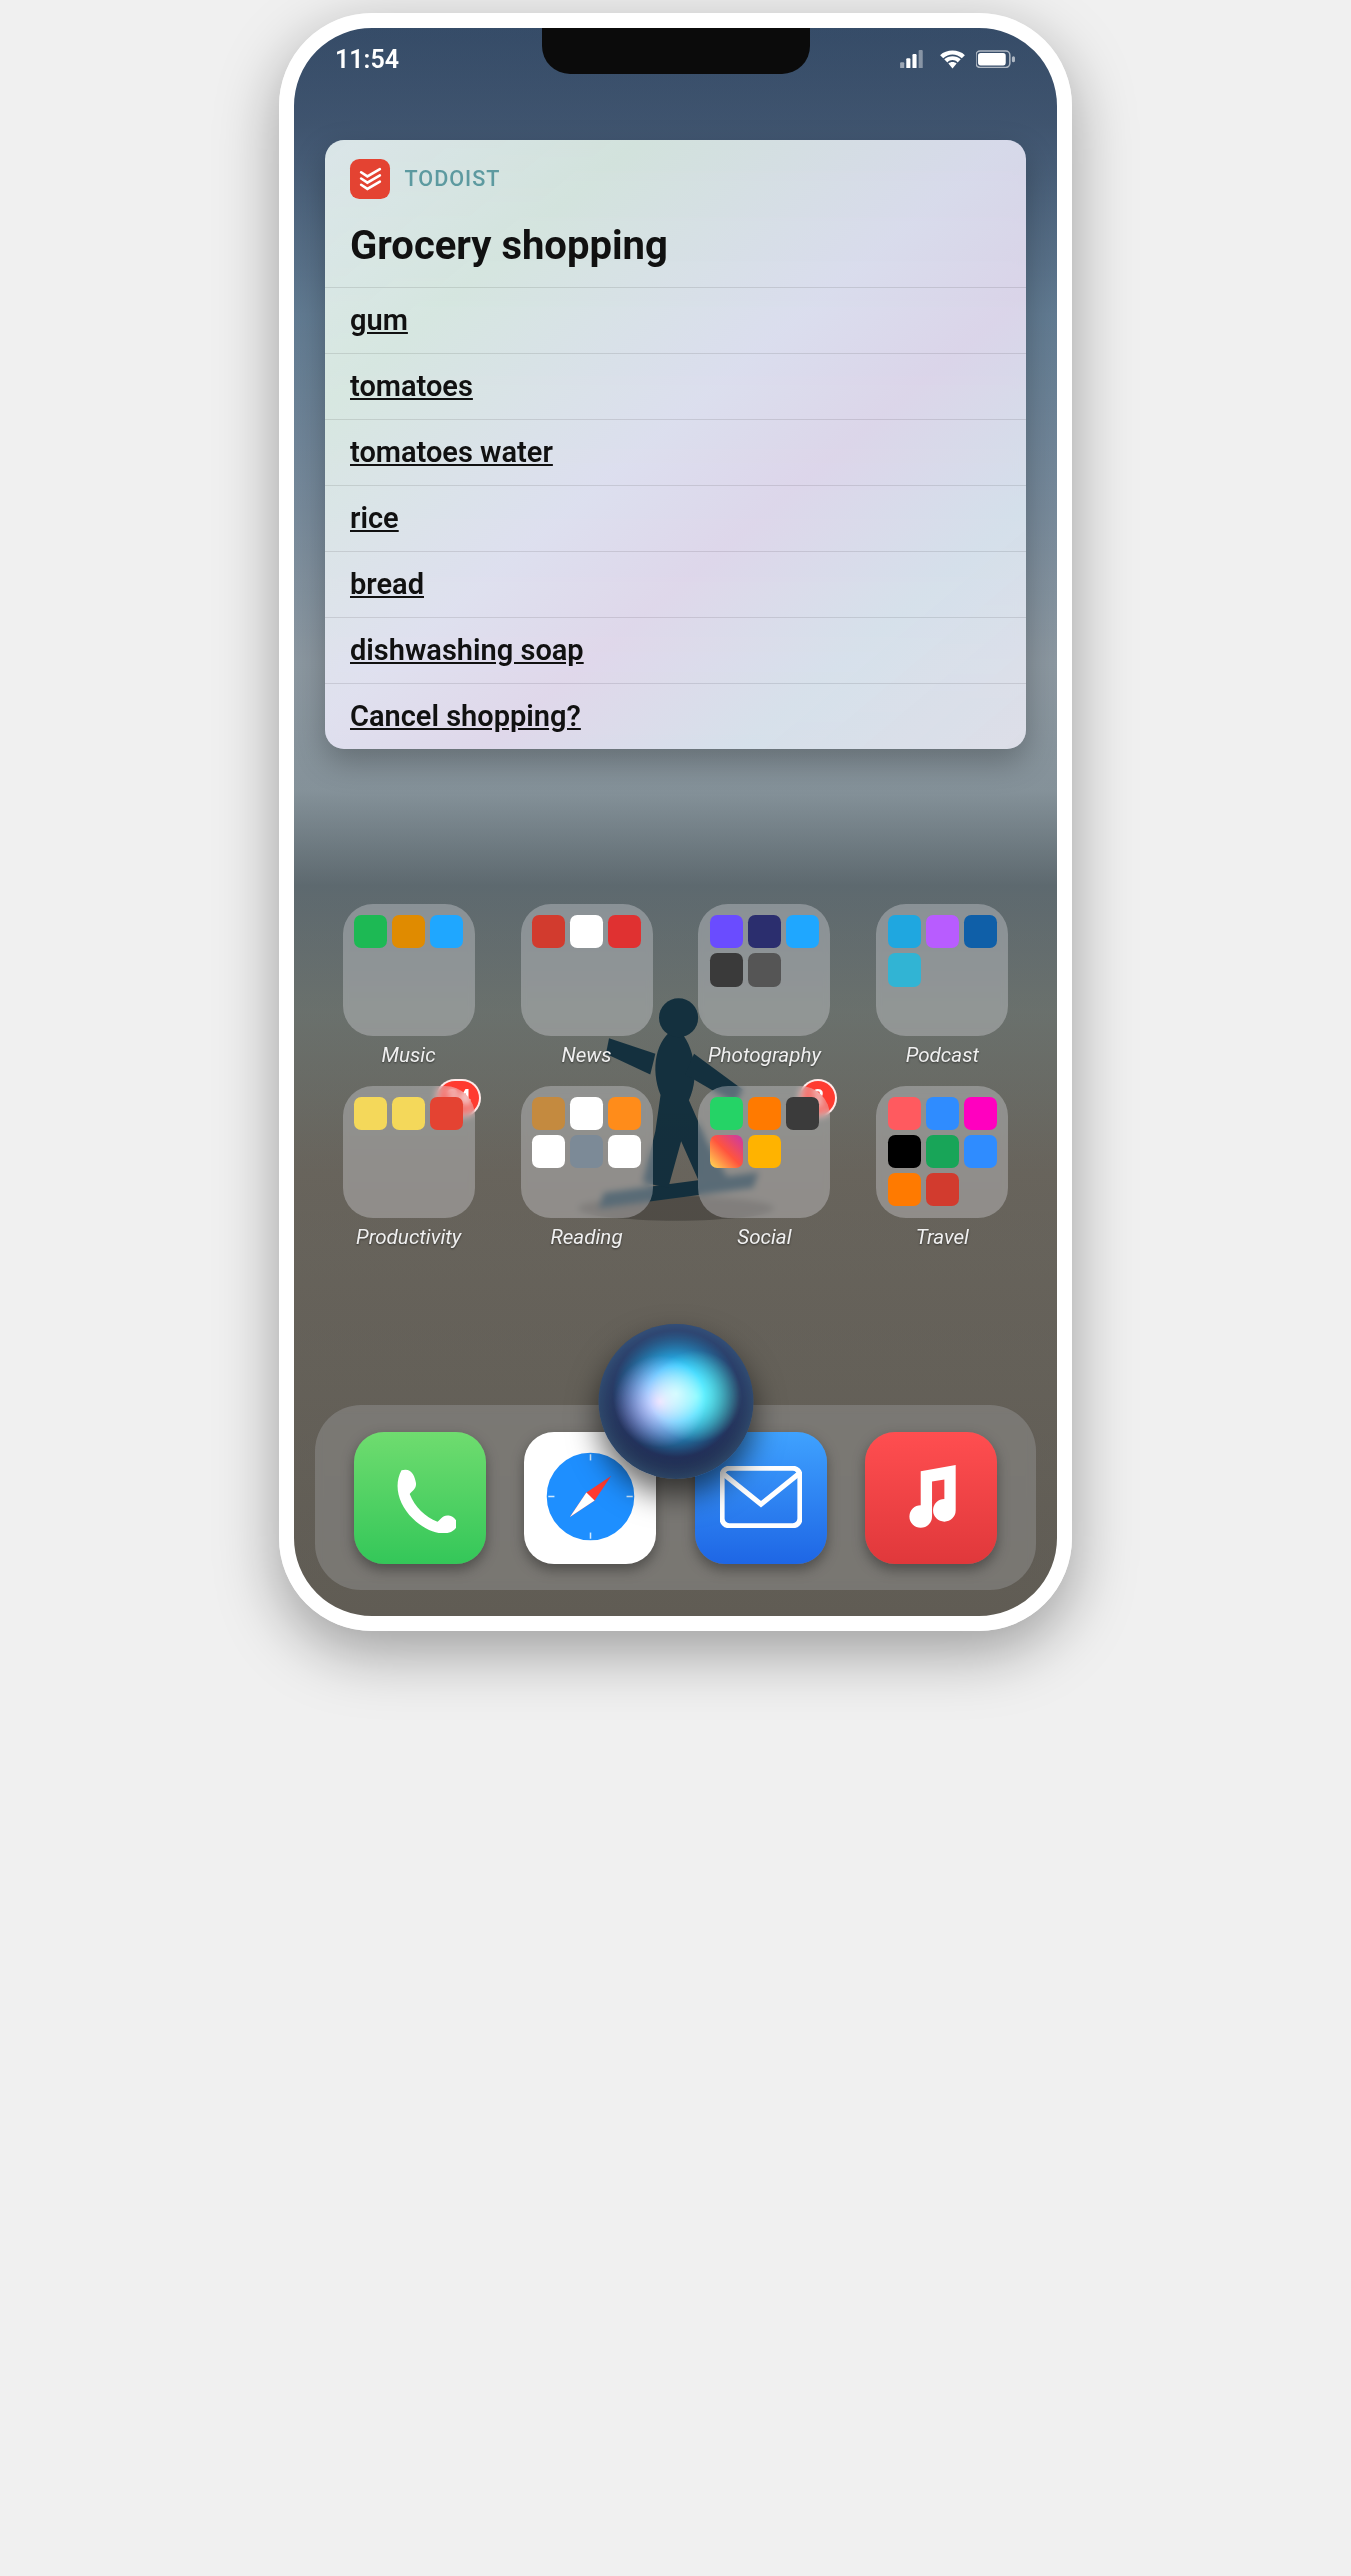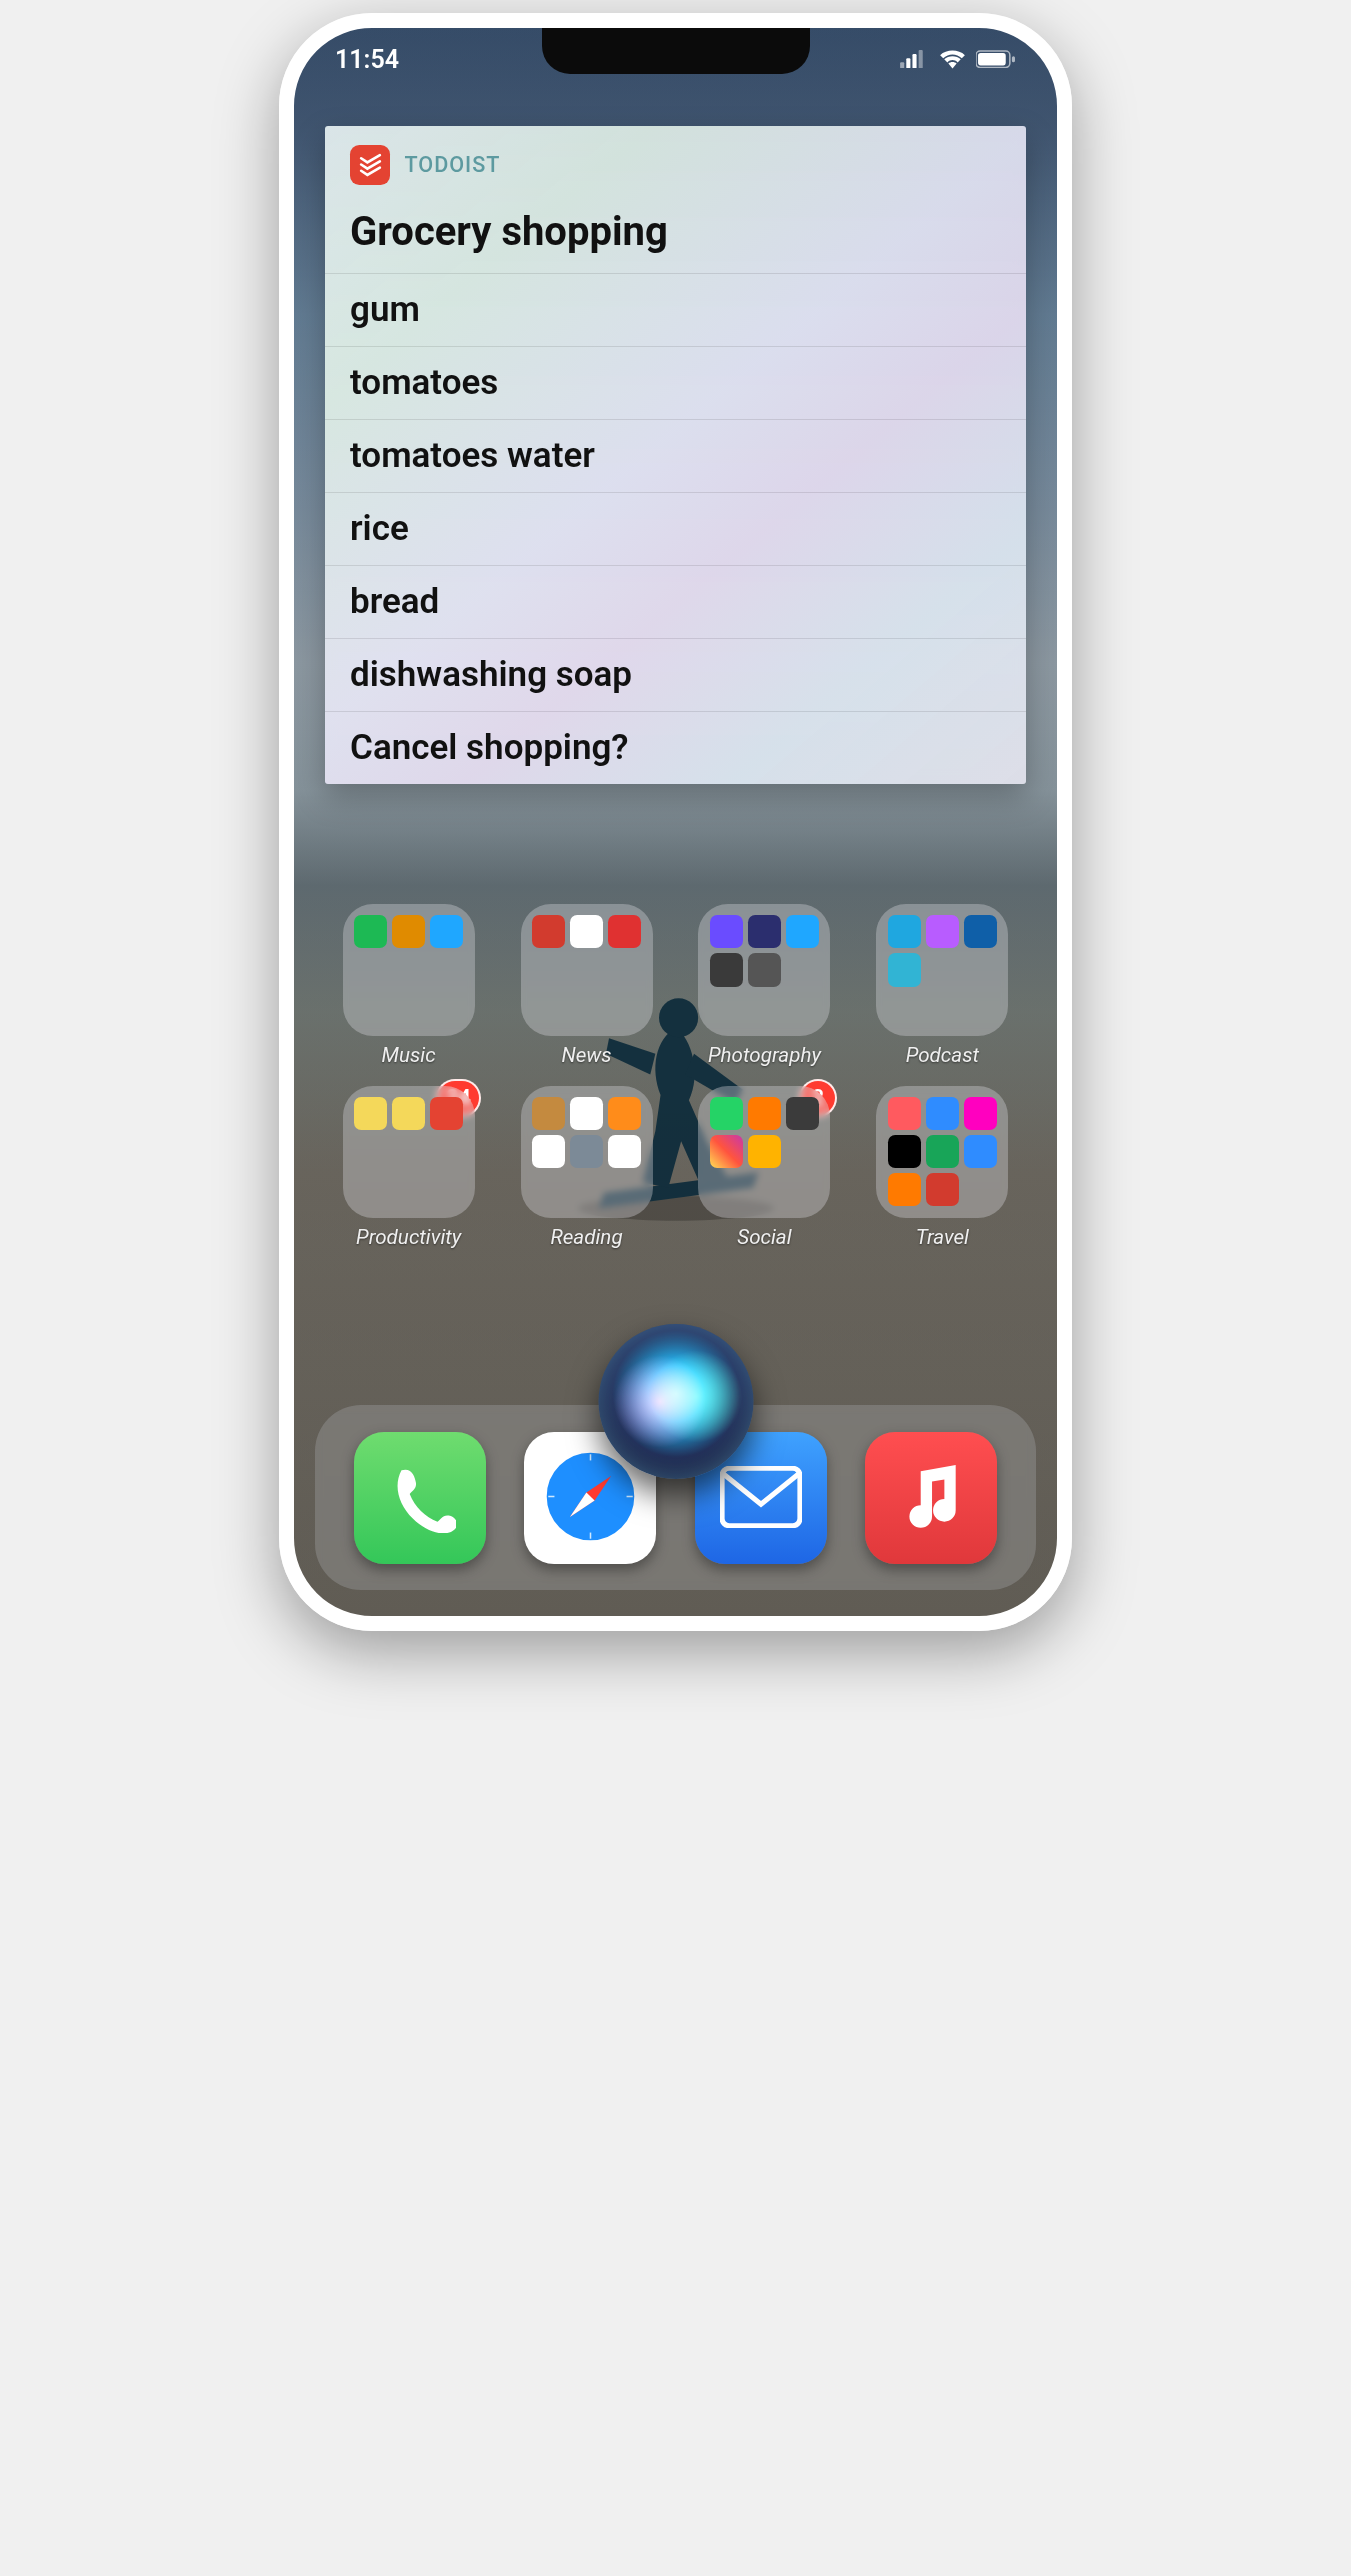--- a/index.html
+++ b/index.html
@@ -67,24 +67,24 @@
     color: #fff;
     font-size: 25px;
     font-weight: 600;
   }
   .status-right { display: flex; align-items: center; gap: 10.3px; }
   .status-right svg { display: block; }
 
   
   .siri-card {
     position: absolute;
-    top: 98px;
+    top: 112px;
     left: 31px;
     right: 31px;
-    border-radius: 3px;
+    border-radius: 19px;
     background: linear-gradient(140deg,
        rgba(235,245,245,0.90) 0%,
        rgba(230,245,235,0.88) 22%,
        rgba(235,235,250,0.88) 48%,
        rgba(235,225,245,0.88) 62%,
        rgba(225,235,245,0.88) 80%,
        rgba(230,230,240,0.90) 100%);
     backdrop-filter: blur(5.2px);
     z-index: 30;
     overflow: hidden;
@@ -110,24 +110,25 @@
   }
   .card-title {
     font-size: 40px;
     font-weight: 700;
     color: #111;
     padding: 14.4px 25px 17.5px;
   }
   .card-list { list-style: none; }
   .card-list li {
     border-top: 1px solid rgba(0,0,0,0.10);
-    font-size: 35px;
+    font-size: 29px;
     font-weight: 600;
     color: #111;
     padding: 15.5px 25px;
+    text-decoration: underline;
   }
 
   
   .apps {
     position: absolute;
     top: 876px;
     left: 0; right: 0;
     padding: 0 36px;
     display: grid;
     grid-template-columns: repeat(4, 1fr);

